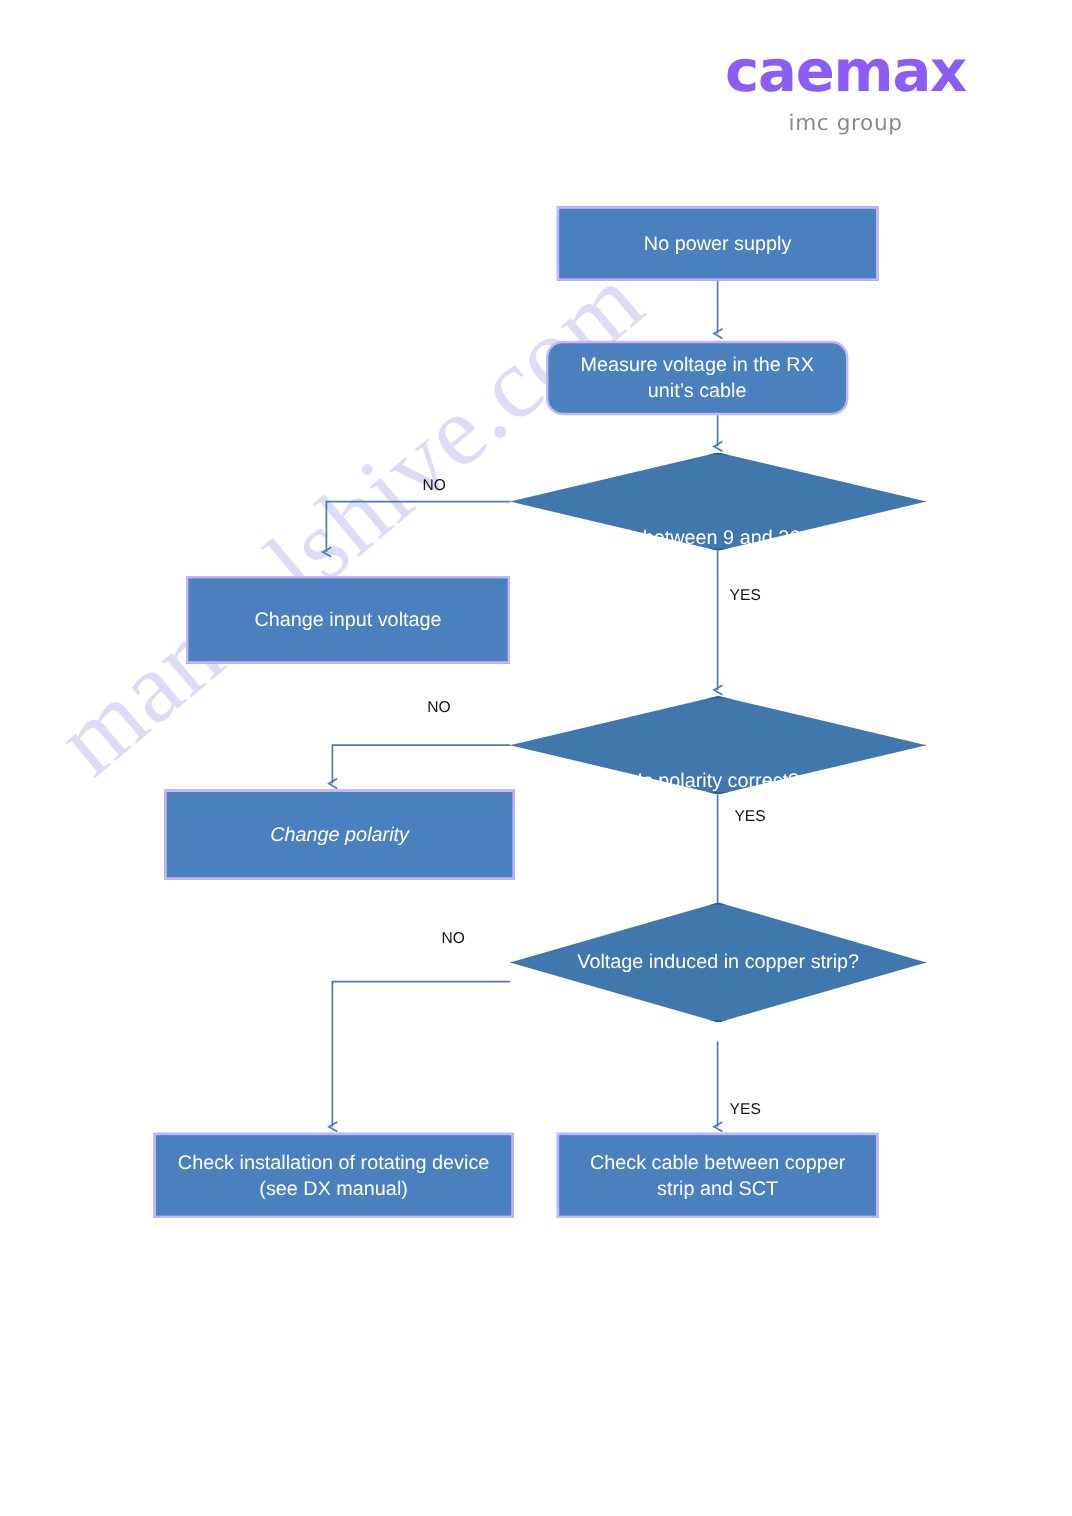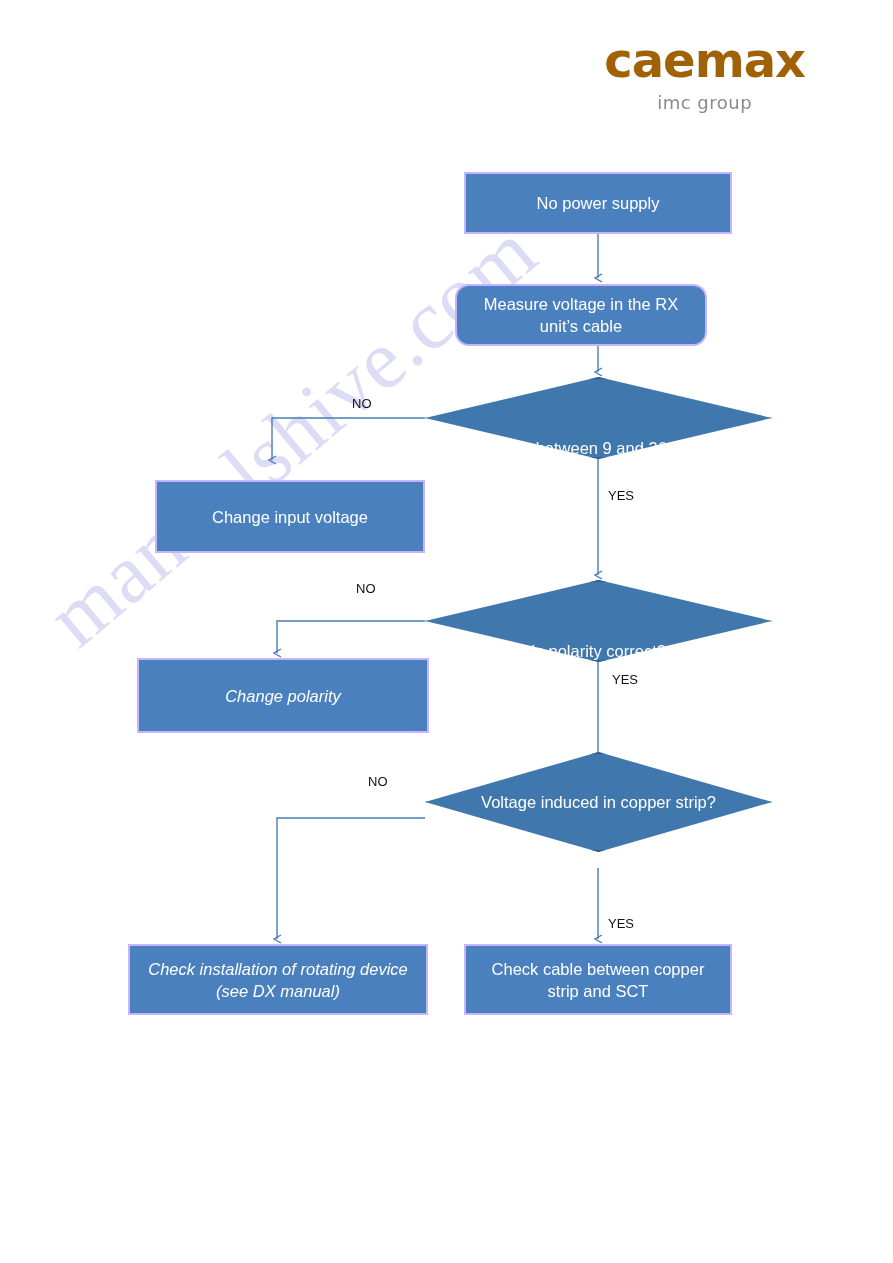--- a/index.html
+++ b/index.html
@@ -49,21 +49,21 @@
     top: 34px;
     text-align: center;
     z-index: 5;
   }
   .logo-main {
     font-family: "DejaVu Sans", sans-serif;
     font-weight: bold;
     font-size: 48px;
     line-height: 52px;
     letter-spacing: -1px;
-    color: #a16207;
+    color: #8b5cf6;
     text-align: center;
   }
   .logo-sub {
     font-family: "DejaVu Sans", sans-serif;
     font-size: 18px;
     line-height: 30px;
     letter-spacing: 0.5px;
     color: #8a8a8a;
     margin-top: 2px;
   }
@@ -203,21 +203,21 @@
 
     <div class="node process" style="left:137px; top:658px; width:292px; height:75px;font-style:italic;">
       <span>Change polarity</span>
     </div>
 
     <div class="node decision" style="left:425px; top:752px; width:347px; height:100px;">
       <span class="diamond-shape"></span>
       <span class="diamond-label">Voltage induced in copper strip?</span>
     </div>
 
-    <div class="node process" style="left:128px; top:944px; width:300px; height:71px;font-style:italic;">
+    <div class="node process" style="left:128px; top:944px; width:300px; height:71px;">
       <span>Check installation of rotating device (see DX manual)</span>
     </div>
 
     <div class="node process" style="left:464px; top:944px; width:268px; height:71px;align-items:center;">
       <span>Check cable between copper strip and SCT</span>
     </div>
 
     <div class="edge-label" style="left:352px; top:395px;">NO</div>
     <div class="edge-label" style="left:608px; top:487px;">YES</div>
     <div class="edge-label" style="left:356px; top:580px;">NO</div>

